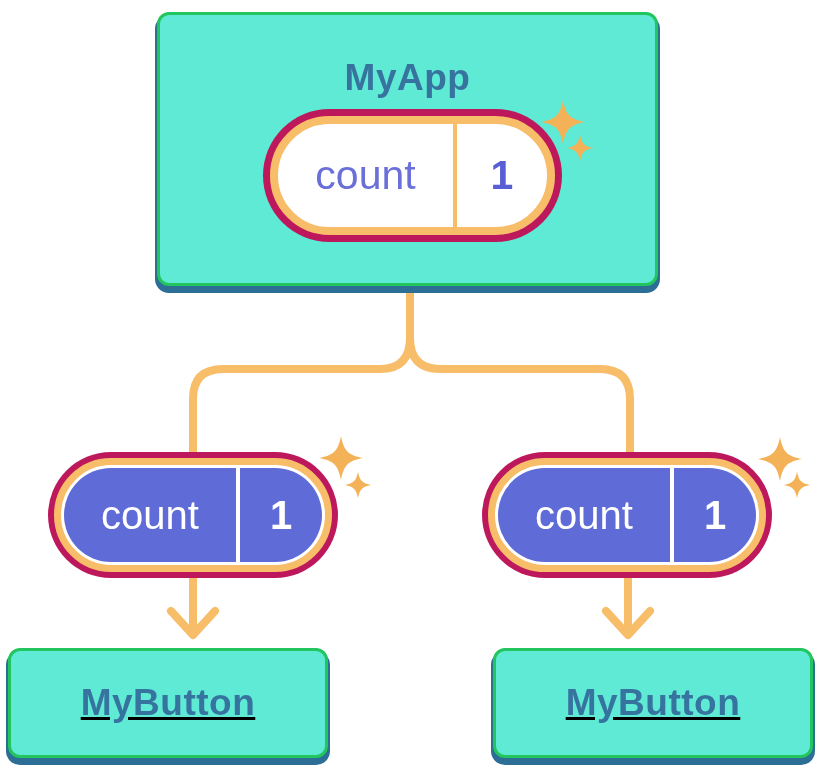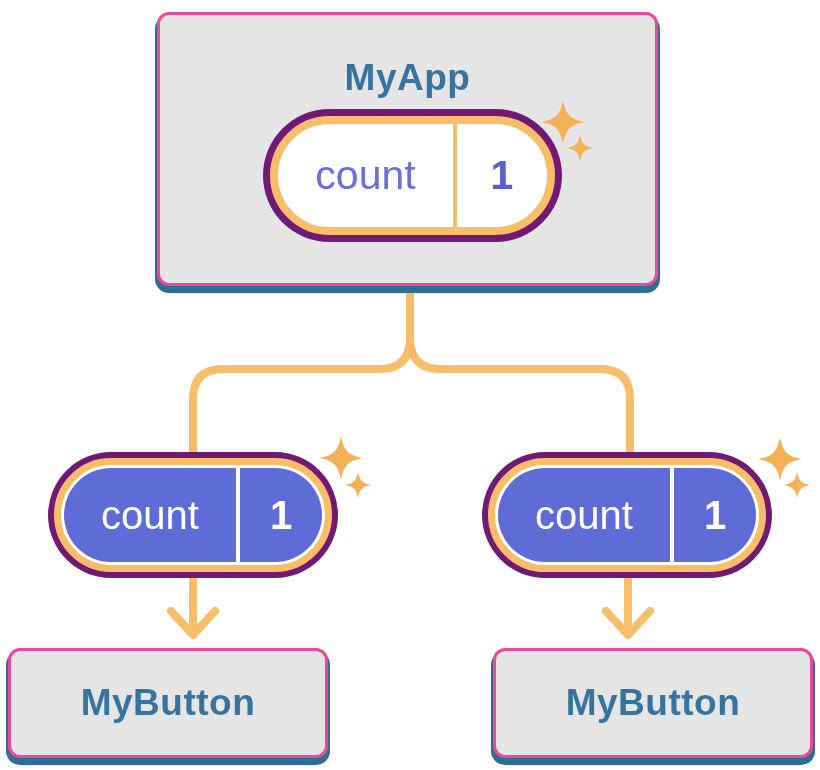--- a/index.html
+++ b/index.html
@@ -6,35 +6,35 @@
   #canvas{
     position:relative;width:820px;height:770px;background:#ffffff;overflow:hidden;
     font-family:"Liberation Sans","DejaVu Sans",sans-serif;
   }
   svg.layer{position:absolute;left:0;top:0;pointer-events:none;}
   #connector-layer{z-index:1;}
   #sparkle-layer{z-index:3;}
 
   
   .card{
-    position:absolute;background:#e5e5e5;border:3px solid #ec4899;border-radius:12px;
-    box-shadow:0 5px 0 2px #2D6E96;box-sizing:border-box;z-index:2;
+    position:absolute;background:#5eead4;border:3px solid #22c55e;border-radius:12px;
+    box-shadow:0 5px 0 2px #2D6E96;box-sizing:border-box;z-index:2;text-decoration:underline;
   }
   .card-title{
     color:#36749F;font-weight:bold;font-size:37px;letter-spacing:0.5px;
     text-align:center;white-space:nowrap;
   }
   #card-myapp{left:157px;top:12px;width:501px;height:274px;}
   #card-myapp .card-title{position:absolute;left:0;right:0;top:42px;}
   #card-mybutton-left{left:8px;top:648px;width:320px;height:110px;display:flex;align-items:center;justify-content:center;}
   #card-mybutton-right{left:493px;top:648px;width:320px;height:110px;display:flex;align-items:center;justify-content:center;}
 
   
   .pill-wrap{
-    position:absolute;border-radius:999px;background:#701a75;padding:7px;
+    position:absolute;border-radius:999px;background:#be185d;padding:7px;
     box-sizing:border-box;z-index:2;
   }
   .pill-ring{
     width:100%;height:100%;box-sizing:border-box;border-radius:999px;
     border:8px solid #F7BD68;background:#ffffff;display:flex;align-items:stretch;overflow:hidden;
   }
   
   #pill-root{left:263px;top:109px;width:299px;height:133px;}
   #pill-root .pill-ring{padding:0;}
   #pill-root .state-name{

